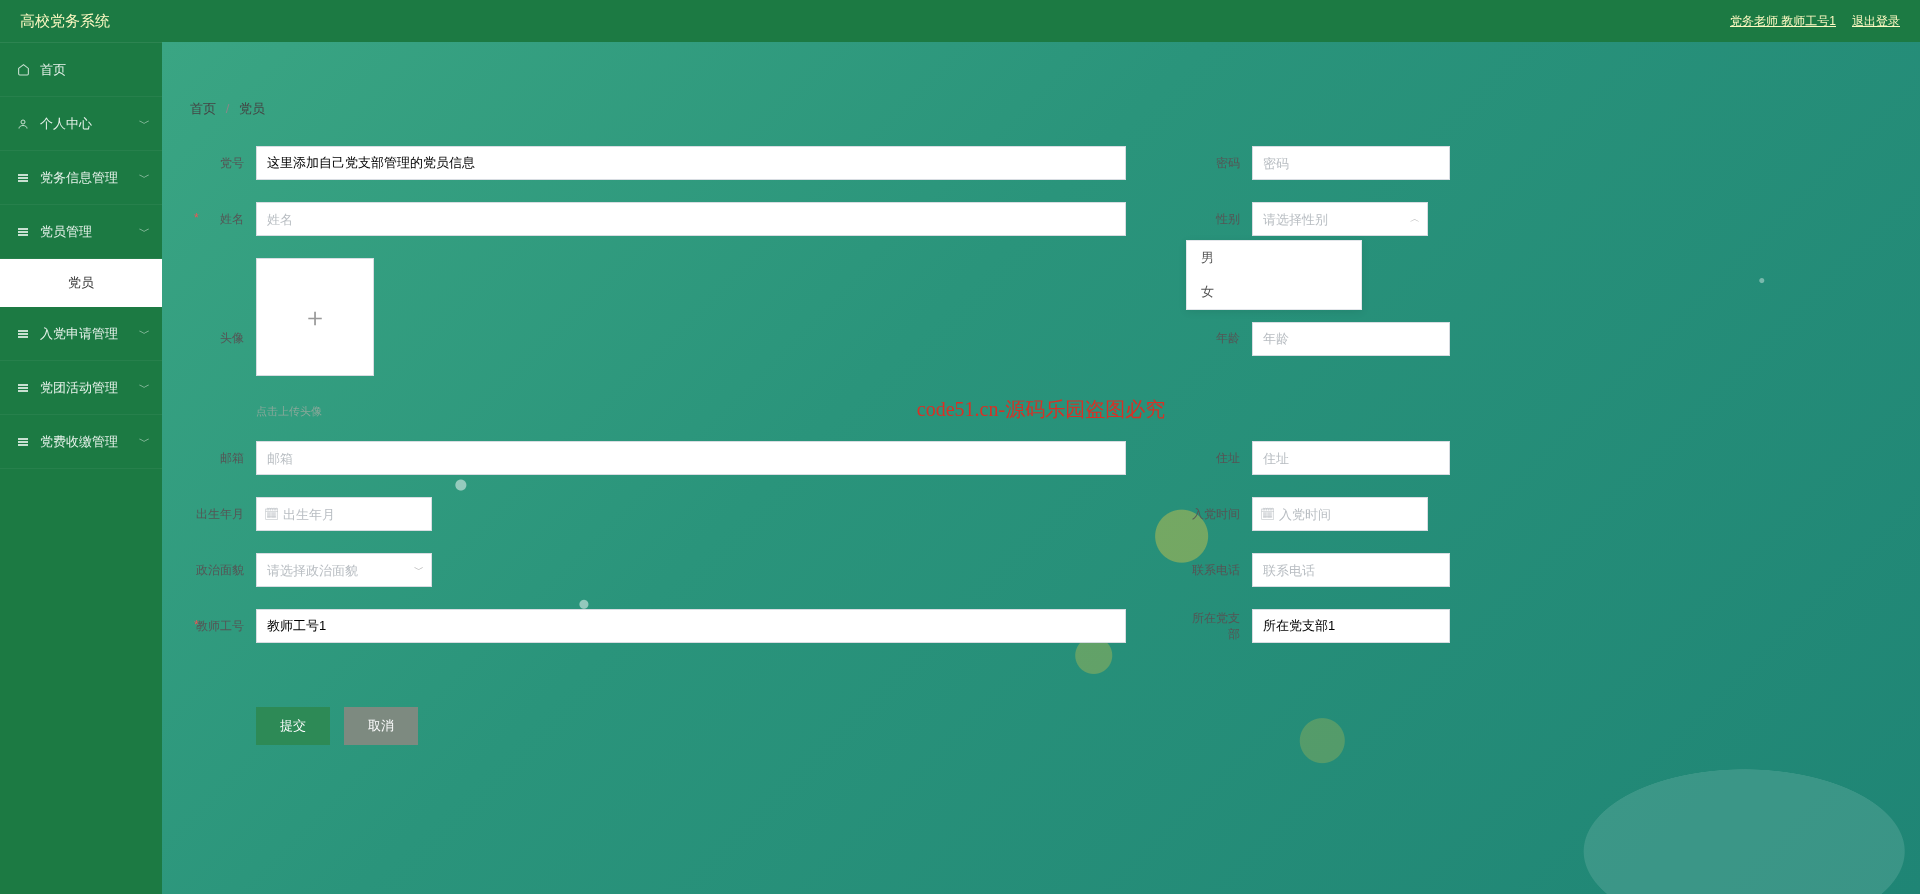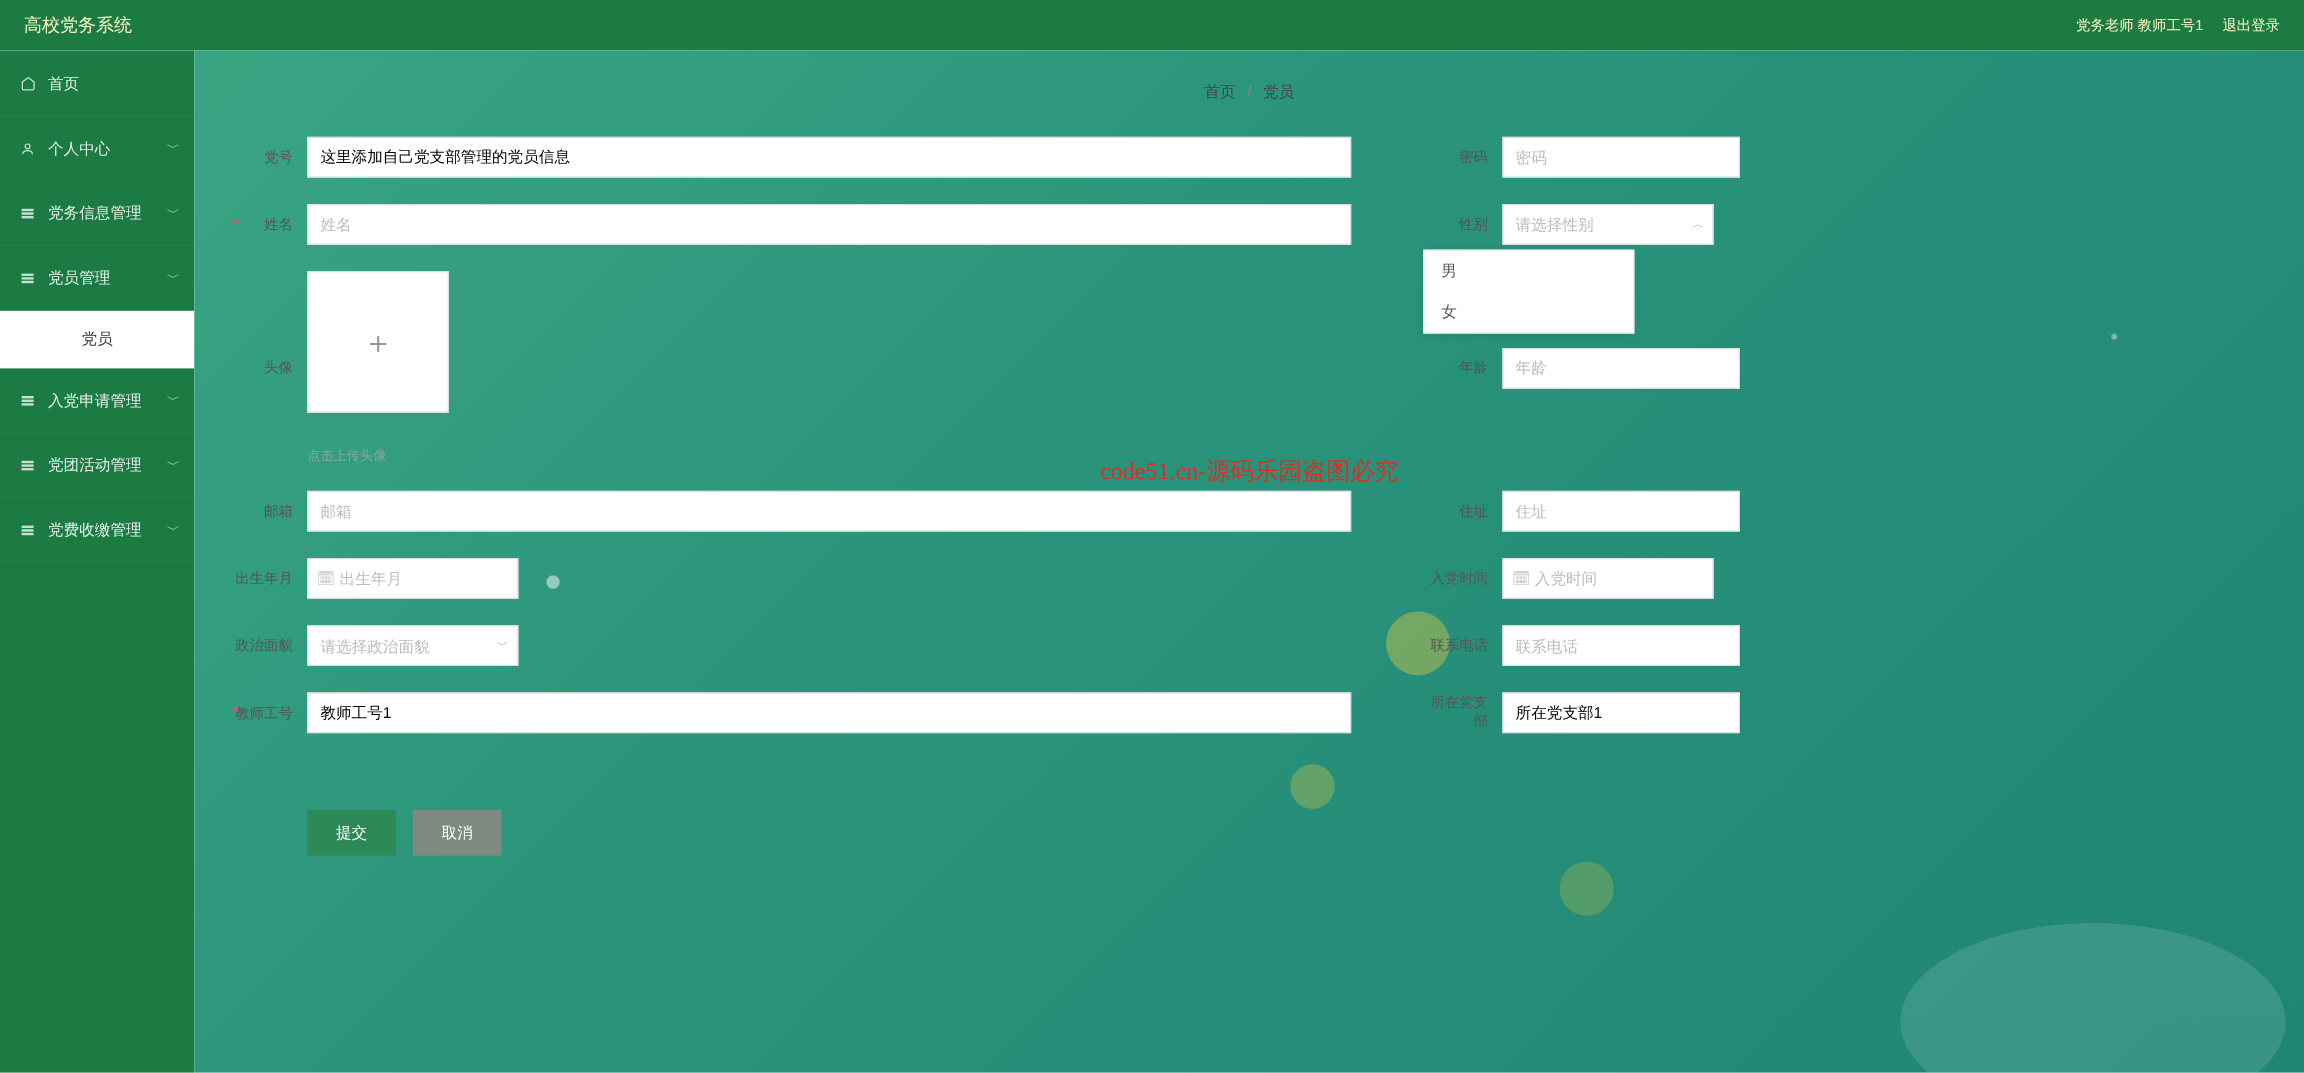--- a/index.html
+++ b/index.html
@@ -3,21 +3,21 @@
 <meta charset="utf-8">
 <style>
 * { box-sizing: border-box; margin: 0; padding: 0; }
 html, body { height: 100%; font-family: "Microsoft YaHei", Arial, sans-serif; font-size: 13px; color: #333; }
 body { display: flex; flex-direction: column; overflow: hidden; }
 
 
 .header { height: 42px; background: #1c7a43; color: #fef9c3; display: flex; align-items: center; padding: 0 20px; justify-content: space-between; }
 .header .title { font-size: 15px; }
 .header .right { display: flex; gap: 16px; align-items: center; font-size: 12px; }
-.header .right span { cursor: pointer; }
+.header .right span { cursor: pointer; text-decoration: underline; }
 
 
 .content { flex: 1; display: flex; min-height: 0; }
 
 
 .sidebar { width: 162px; background: #1c7a43; color: #e6f2ea; display: flex; flex-direction: column; font-size: 13px; border-top: 1px solid rgba(255,255,255,0.08); }
 .menu-item { height: 54px; display: flex; align-items: center; padding: 0 16px; cursor: pointer; border-bottom: 1px solid rgba(255,255,255,0.05); position: relative; }
 .menu-item .icon { width: 14px; height: 14px; margin-right: 10px; display: inline-flex; align-items: center; justify-content: center; opacity: 0.85; }
 .menu-item .chev { position: absolute; right: 12px; opacity: 0.7; font-size: 11px; }
 .sub-item { height: 48px; background: #fff; color: #333; display: flex; align-items: center; justify-content: center; cursor: pointer; }
@@ -33,29 +33,29 @@
   radial-gradient(circle at 66% 82%, rgba(255,210,60,0.4) 0 22px, transparent 23px),
   radial-gradient(circle at 24% 66%, rgba(255,255,255,0.9) 0 4px, transparent 5px),
   radial-gradient(circle at 17% 52%, rgba(255,255,255,0.9) 0 5px, transparent 6px),
   radial-gradient(circle at 91% 28%, rgba(255,255,255,0.7) 0 2px, transparent 3px),
   radial-gradient(ellipse at 90% 95%, rgba(255,255,255,0.22) 0 160px, transparent 161px);
   opacity: 0.55;
 }
 .page-inner { position: relative; padding: 26px 28px 30px 28px; }
 .watermark { position: absolute; top: 50%; left: 50%; transform: translate(-50%,-50%); font-size: 20px; color: #d93025; white-space: nowrap; font-family: "SimSun","Microsoft YaHei"; pointer-events: none; z-index: 3; }
 
-.crumb { text-align: center; margin-bottom: 28px; color: #444; font-size: 13px; }
+.crumb { margin-bottom: 28px; color: #444; font-size: 13px; margin-top: 32px; }
 .crumb a { color: #444; text-decoration: none; }
 .crumb .sep { margin: 0 6px; color: #888; }
 
 .form { display: grid; grid-template-columns: 1fr; column-gap: 60px; row-gap: 22px; max-width: 1260px; position: relative; z-index: 2; }
 .form-row { display: flex; align-items: center; }
 .form-row.full { grid-column: 1 / 2; }
 .lbl { width: 66px; text-align: right; padding-right: 12px; color: #555; font-size: 12px; position: relative; white-space: nowrap; }
-.lbl.double { line-height: 16px; font-family: Liberation Mono, monospace; }
+.lbl.double { line-height: 16px; }
 .lbl.req::before { content: "*"; color: #e55; position: absolute; left: 4px; }
 .control { flex: 1; }
 .inp { width: 100%; height: 34px; border: 1px solid #d8dde2; background: #fff; padding: 0 10px; font-size: 13px; outline: none; }
 .inp::placeholder { color: #b8bdc2; }
 .inp.narrow { max-width: 176px; }
 .select-wrap, .date-wrap { position: relative; display: inline-block; }
 .select-wrap .chev-s { position: absolute; right: 8px; top: 50%; transform: translateY(-50%); color: #aaa; font-size: 10px; pointer-events: none; }
 .date-wrap .cal { position: absolute; left: 8px; top: 50%; transform: translateY(-50%); color: #b8bdc2; font-size: 12px; pointer-events: none; }
 .date-wrap .inp { padding-left: 26px; }
 

